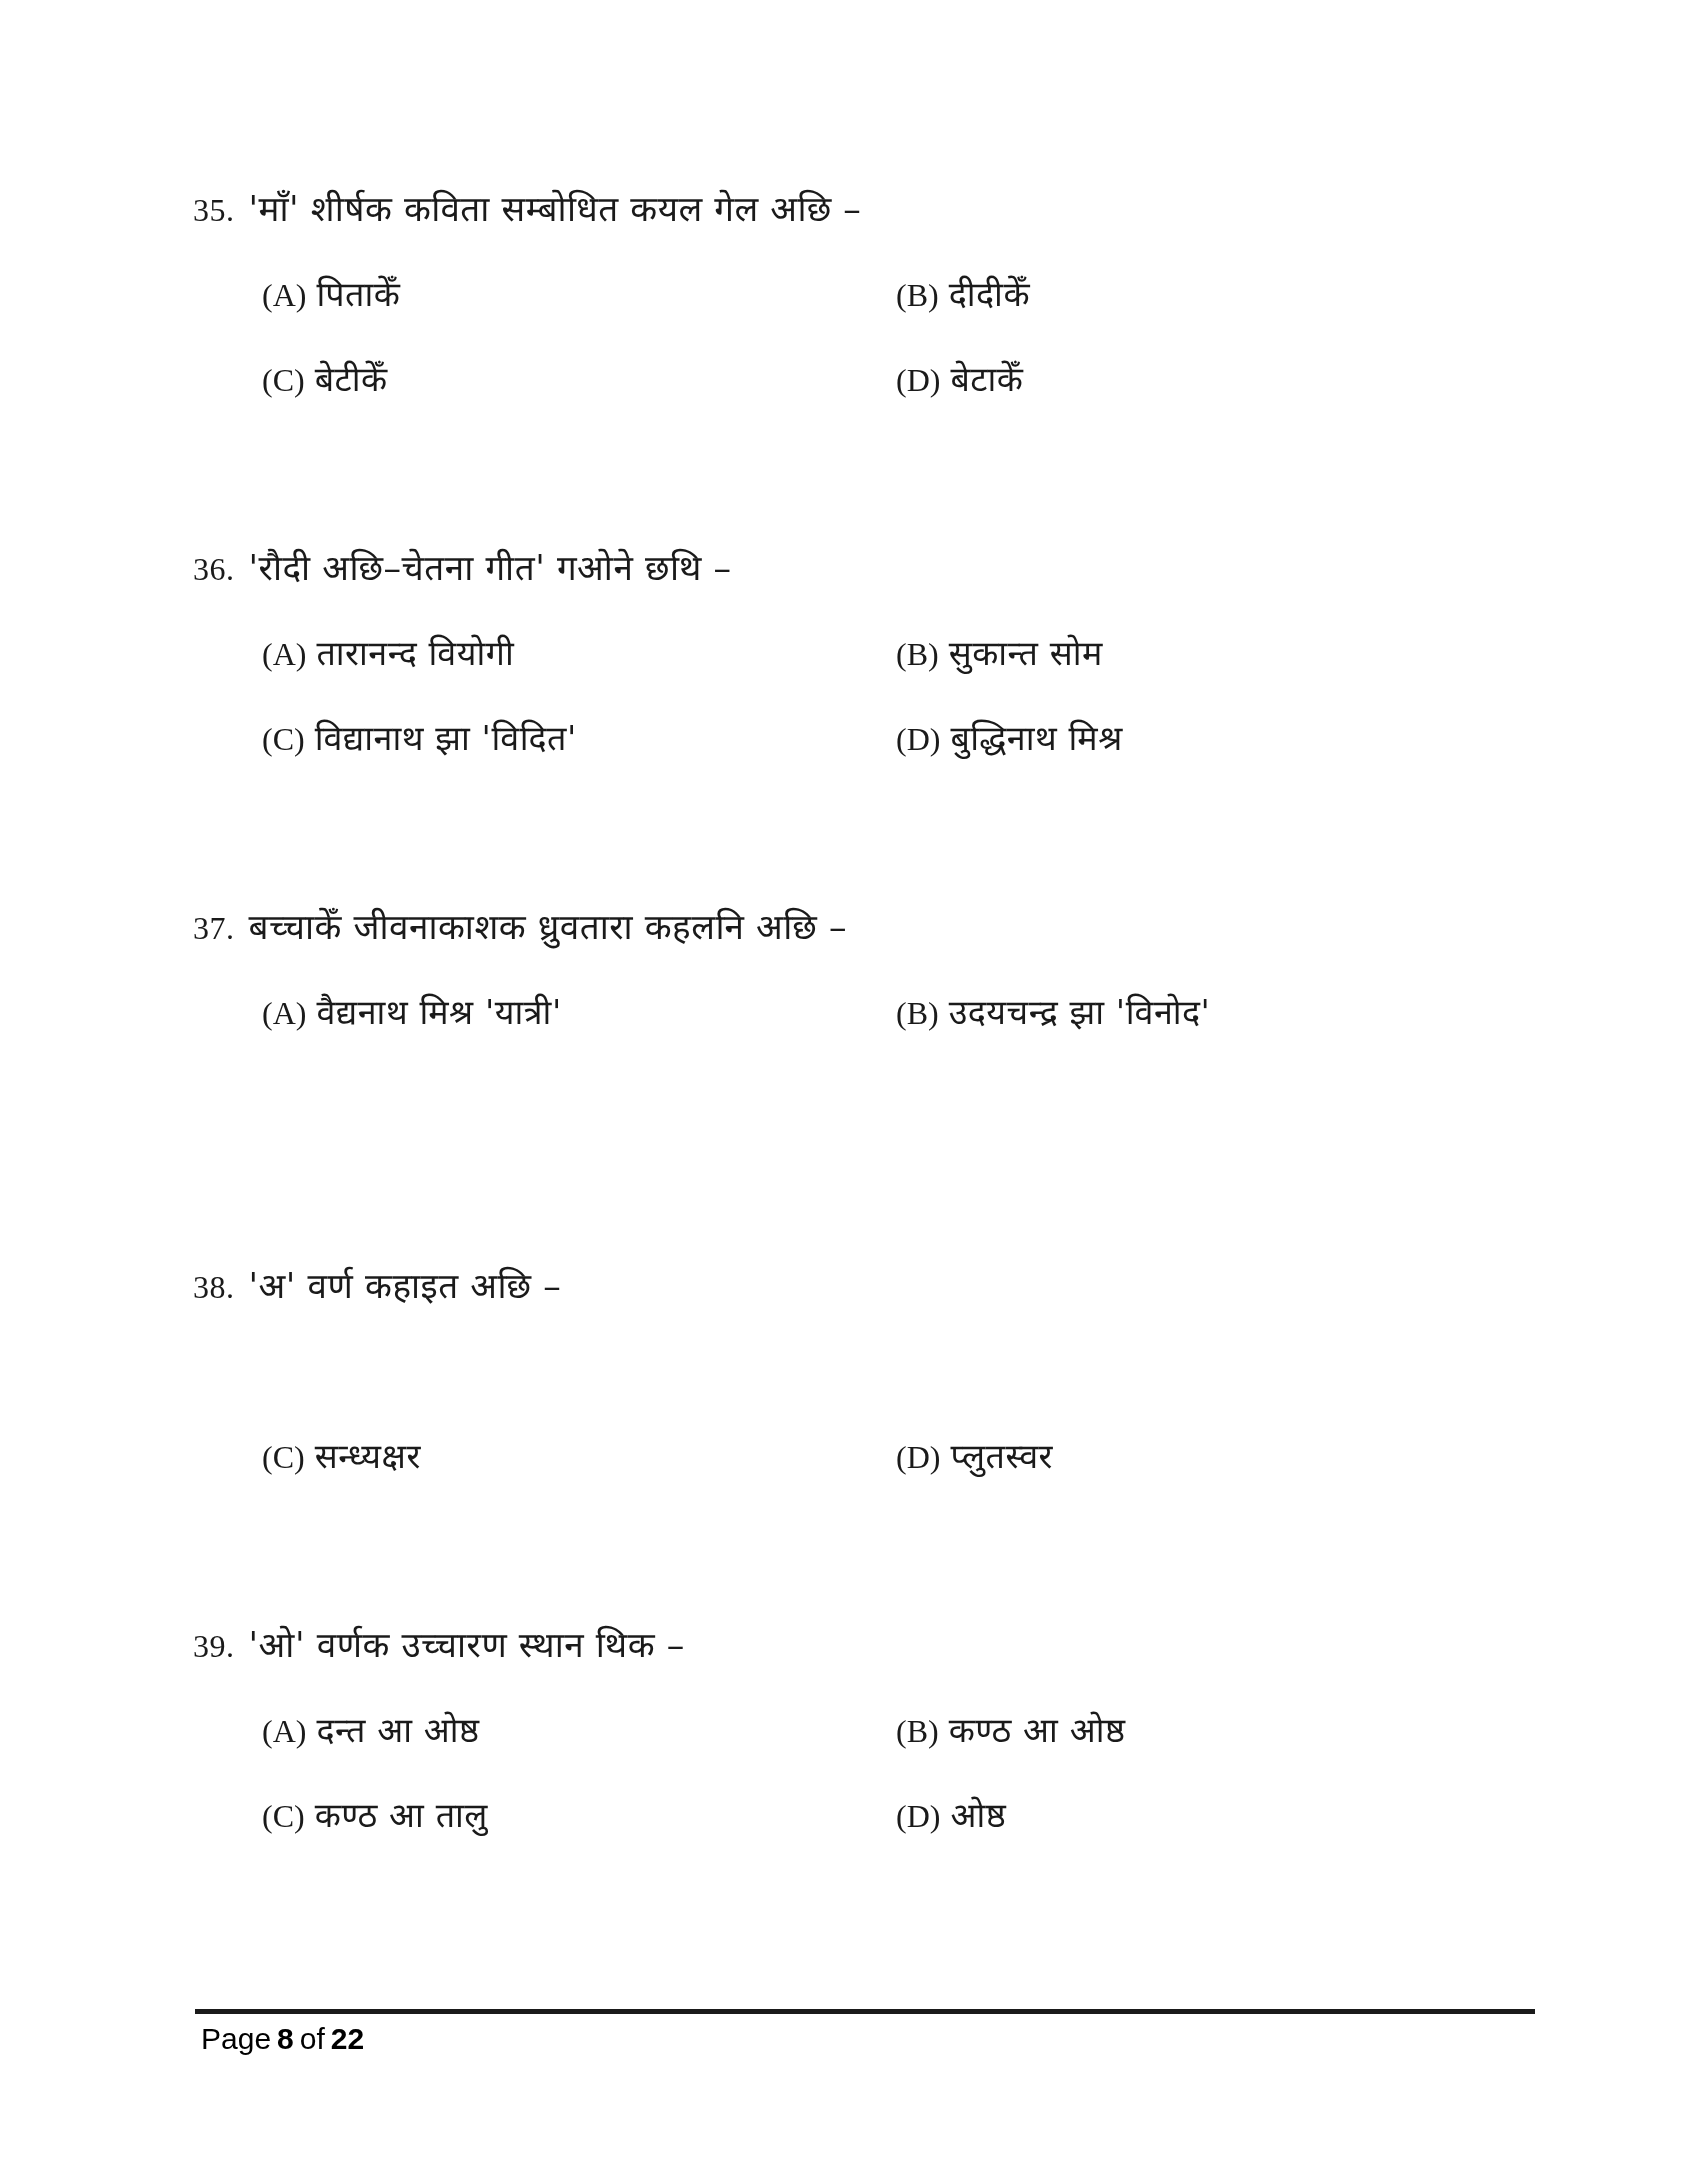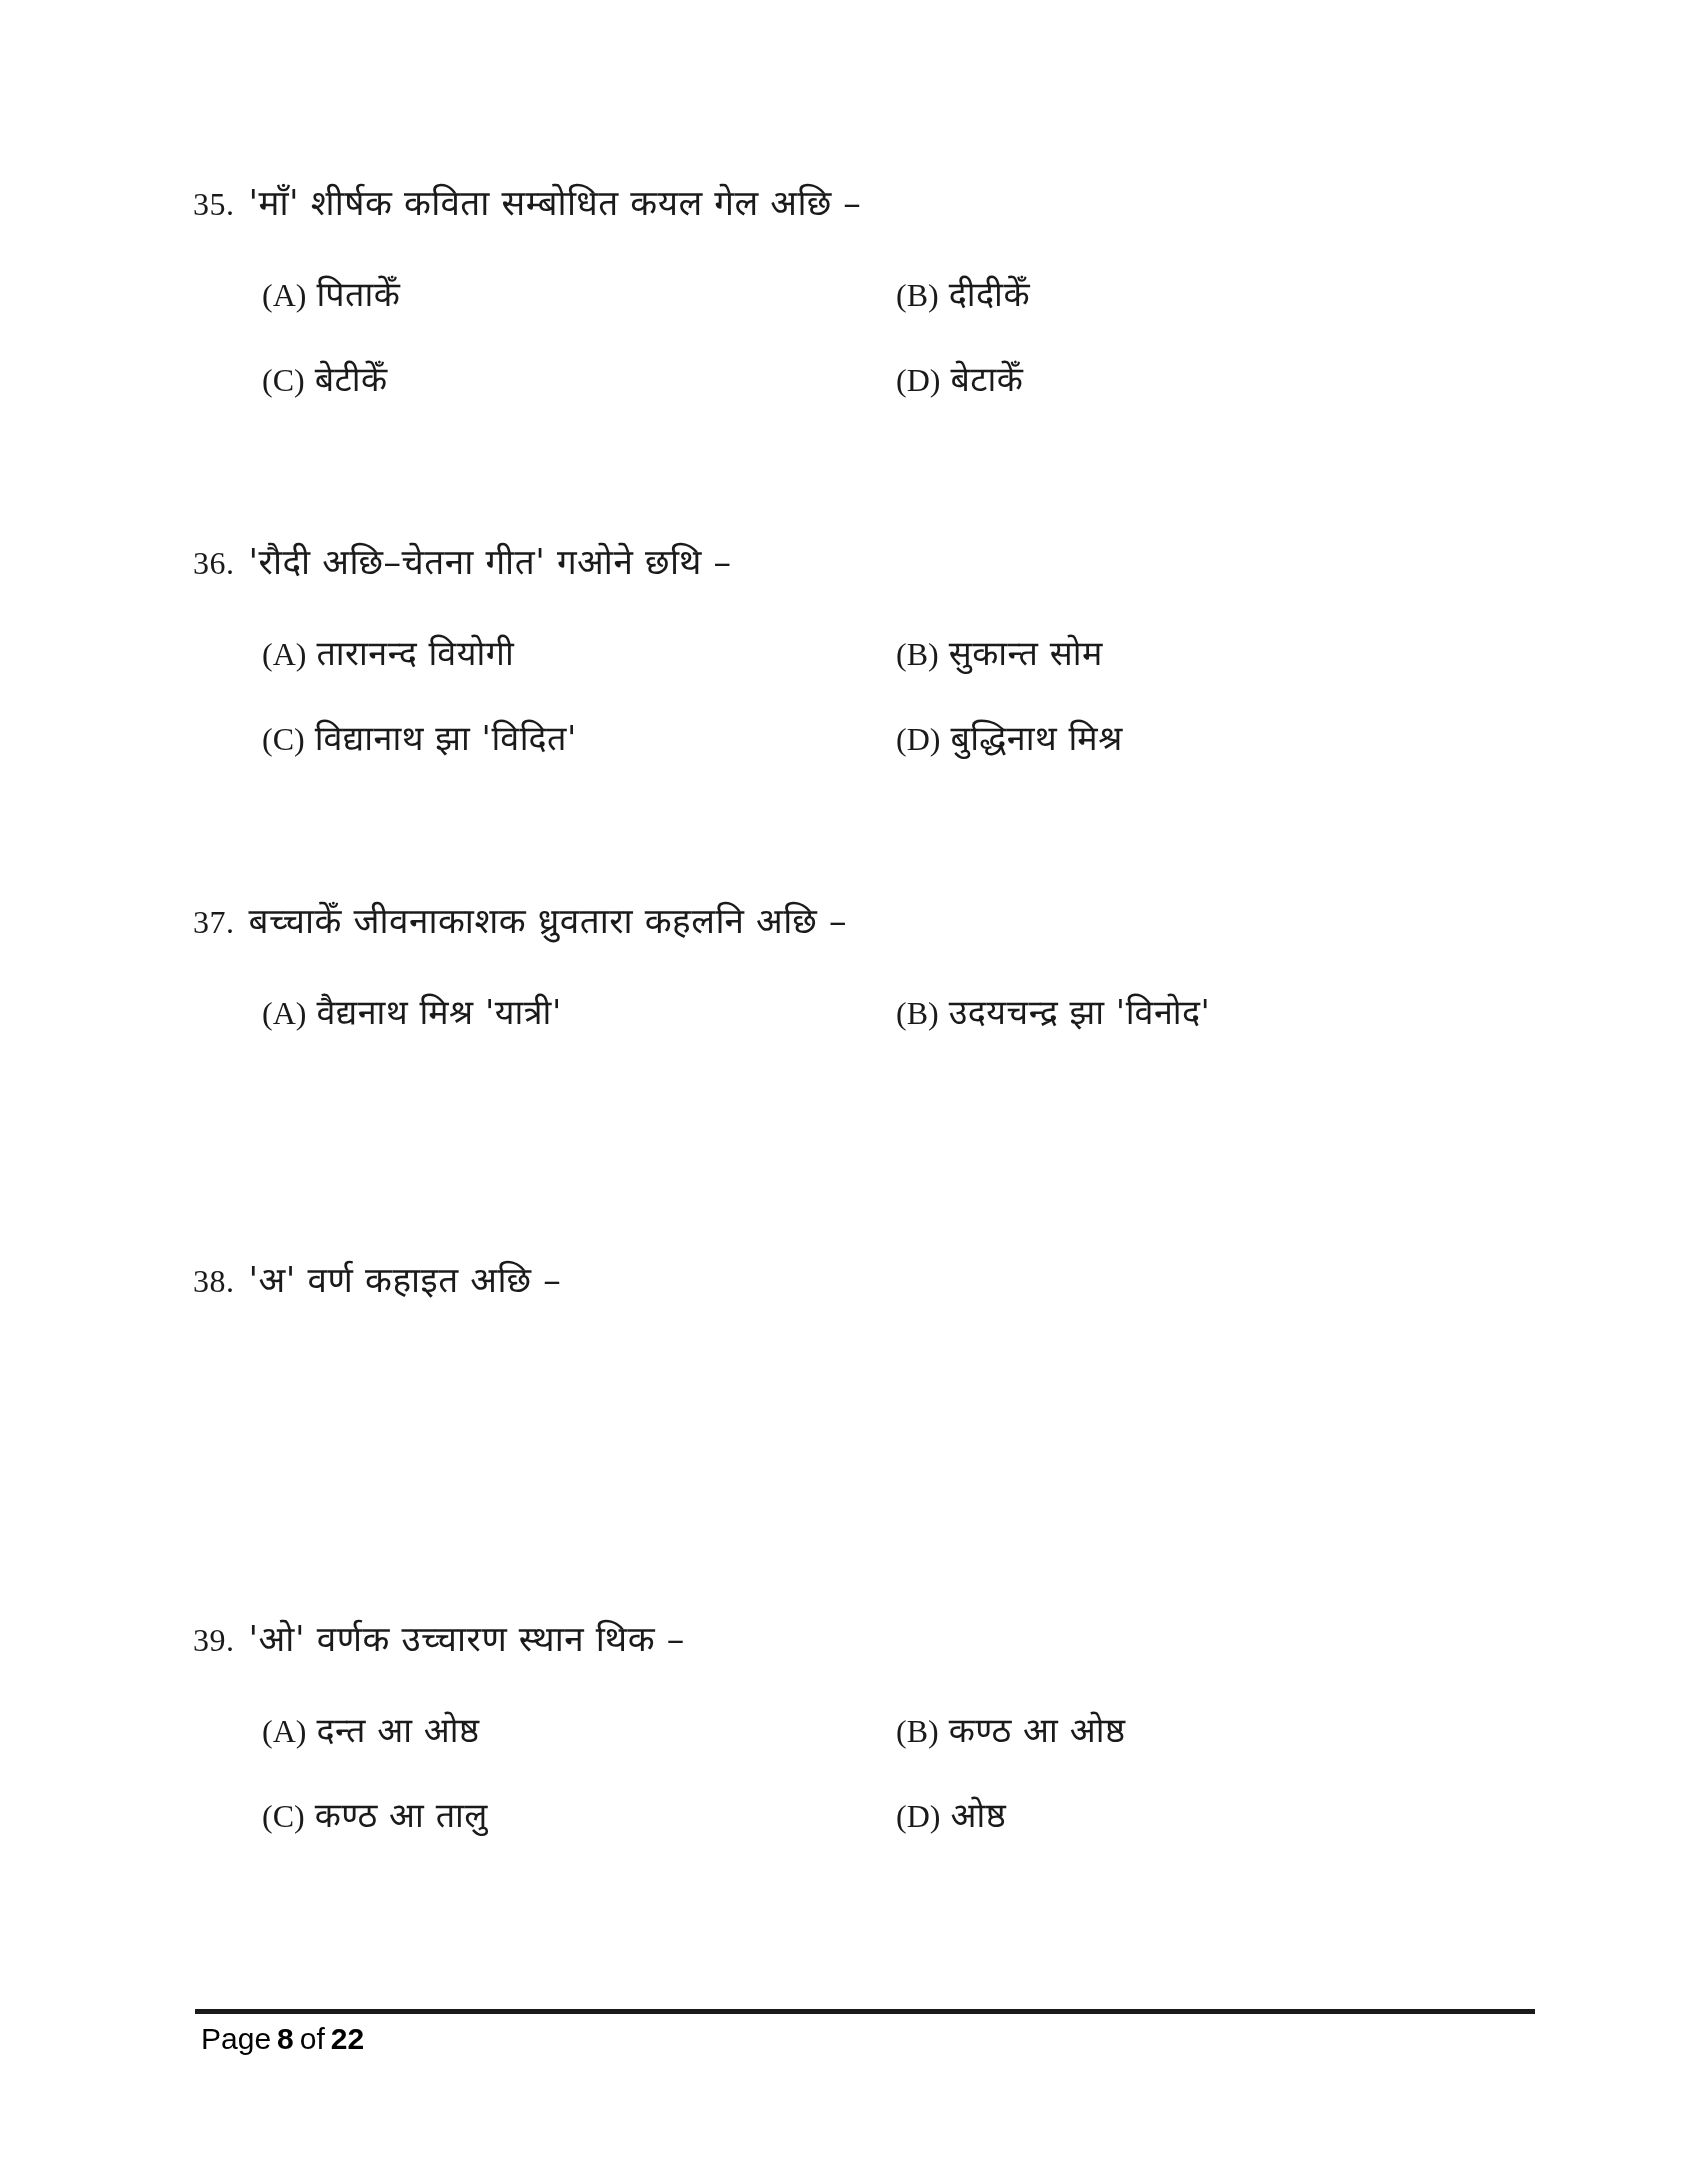--- a/index.html
+++ b/index.html
@@ -21,21 +21,21 @@
   .question {
     position: relative;
     width: 1683px;
     height: 359px;
   }
   .q-line {
     position: absolute;
     top: 0;
     left: 193px;
     font-size: 35px;
-    line-height: 46px;
+    line-height: 58px;
     white-space: nowrap;
     letter-spacing: 0.5px;
   }
   .q-num {
     display: inline-block;
     min-width: 40px;
     margin-right: 14px;
     font-family: "Liberation Serif", serif;
     font-size: 32px;
   }
@@ -130,20 +130,24 @@
     <div class="row row-ab">
       <span class="opt opt-a"><span class="opt-label">(A)</span><span class="opt-text">वैद्यनाथ मिश्र 'यात्री'</span></span>
       <span class="opt opt-b"><span class="opt-label">(B)</span><span class="opt-text">उदयचन्द्र झा 'विनोद'</span></span>
     </div>
   </section>
 
   <section class="question">
     <div class="q-line">
       <span class="q-num">38.</span><span class="q-text">'अ' वर्ण कहाइत अछि –</span>
     </div>
+    <div class="row row-cd">
+      <span class="opt opt-c"><span class="opt-label">(C)</span><span class="opt-text">सन्ध्यक्षर</span></span>
+      <span class="opt opt-d"><span class="opt-label">(D)</span><span class="opt-text">प्लुतस्वर</span></span>
+    </div>
   </section>
 
   <section class="question">
     <div class="q-line">
       <span class="q-num">39.</span><span class="q-text">'ओ' वर्णक उच्चारण स्थान थिक –</span>
     </div>
     <div class="row row-ab">
       <span class="opt opt-a"><span class="opt-label">(A)</span><span class="opt-text">दन्त आ ओष्ठ</span></span>
       <span class="opt opt-b"><span class="opt-label">(B)</span><span class="opt-text">कण्ठ आ ओष्ठ</span></span>
     </div>

